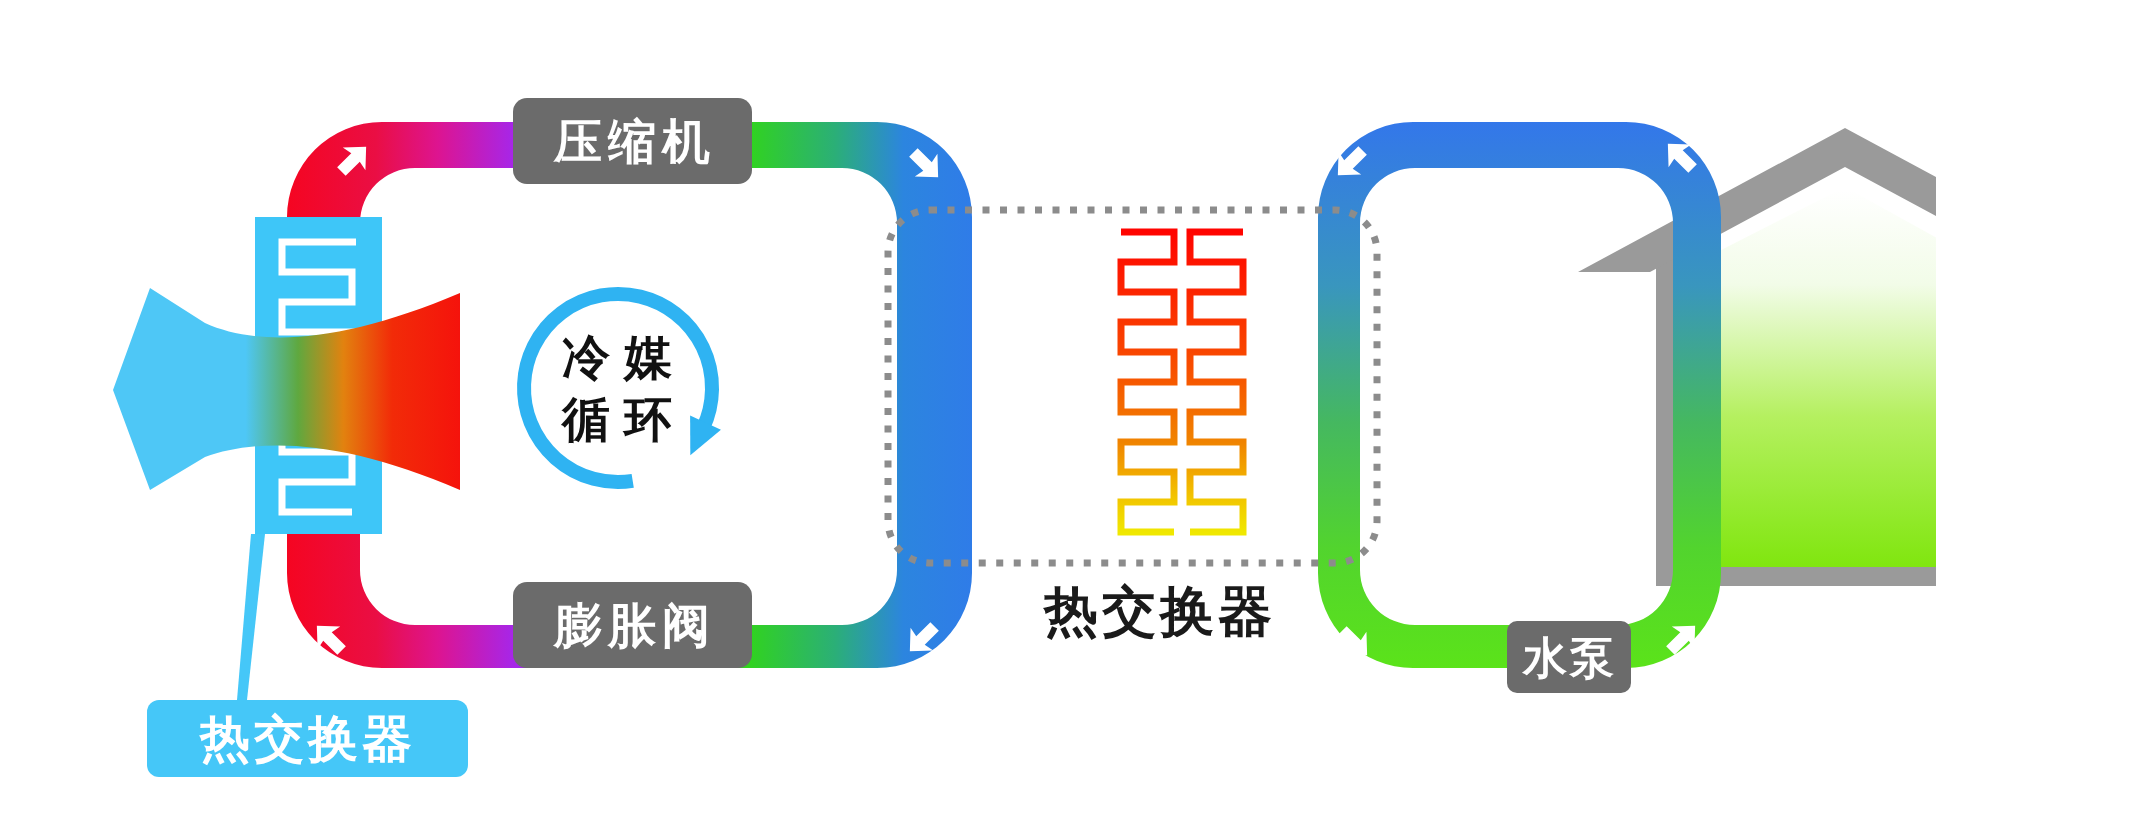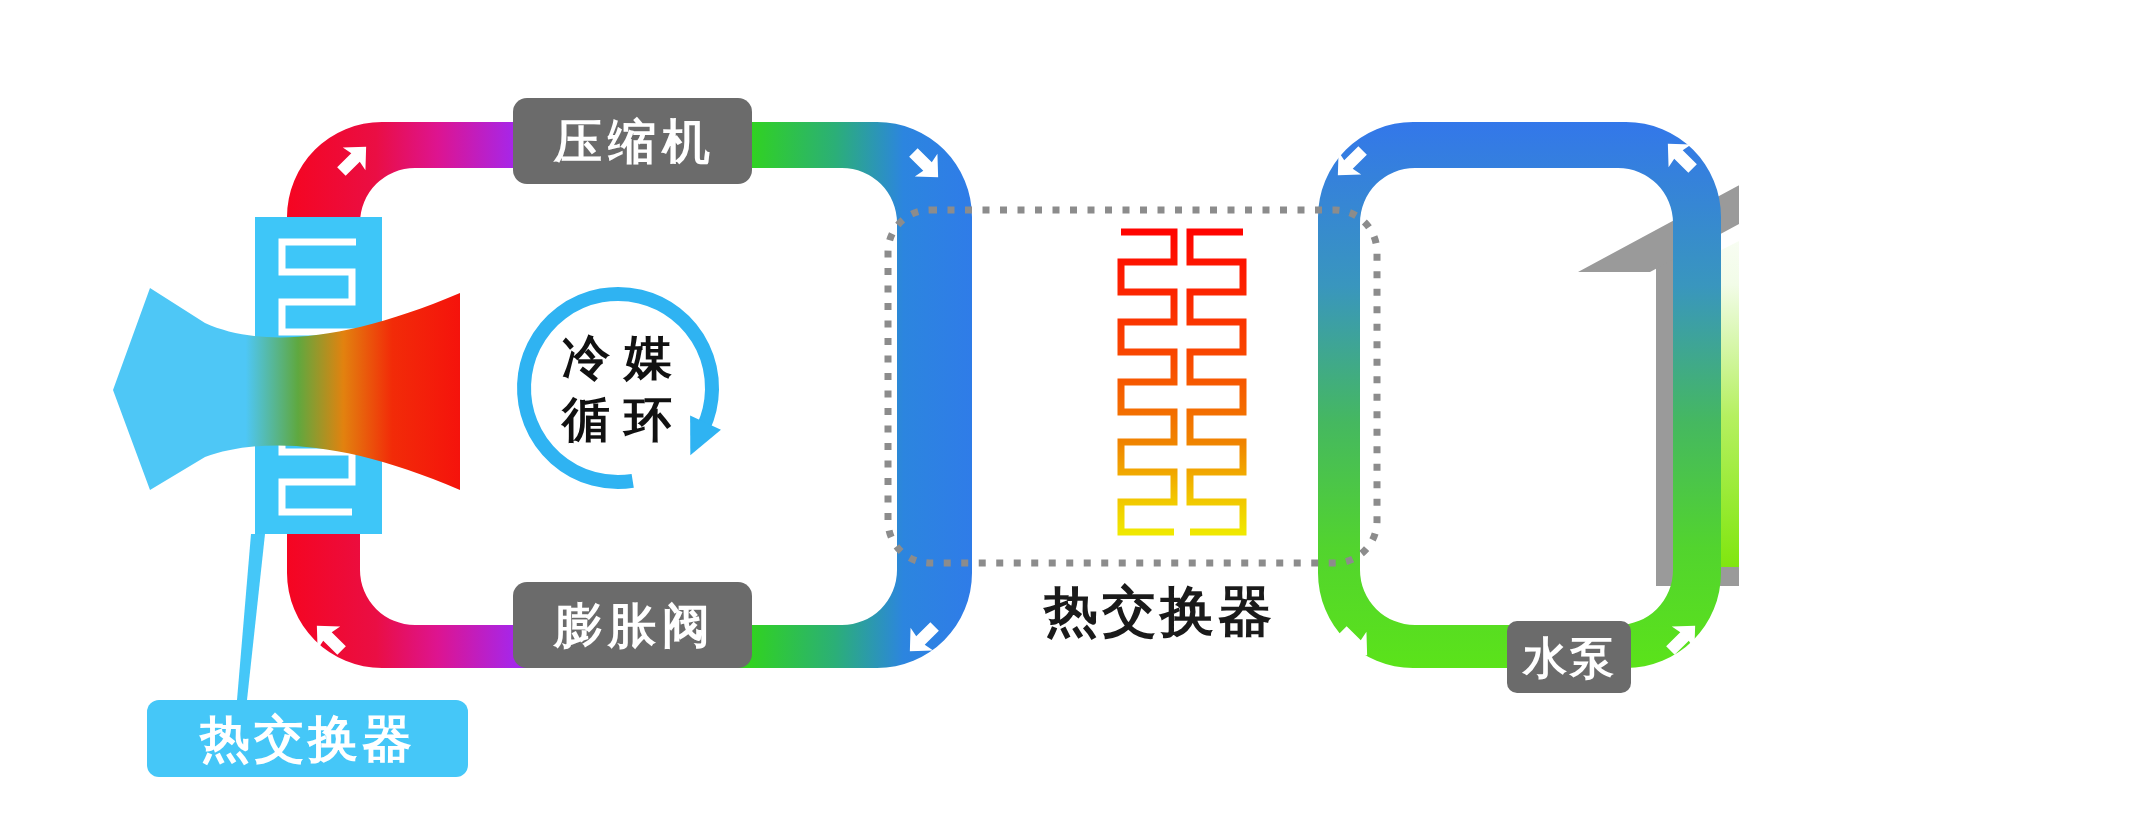--- a/index.html
+++ b/index.html
@@ -1,16 +1,16 @@
 <!DOCTYPE html>
 <html><head>
 <meta charset="utf-8">
 <style>
   html, body { margin: 0; padding: 0; background: #ffffff; }
-  .stage { width: 1739px; height: 840px; position: relative; background: #ffffff; overflow: hidden; }
+  .stage { width: 1936px; height: 840px; position: relative; background: #ffffff; overflow: hidden; }
   svg text {
     font-family: "Liberation Sans", "DejaVu Sans", sans-serif;
     font-weight: bold;
   }
   .label-text        { fill: #ffffff; font-size: 48px; letter-spacing: 6px; text-anchor: middle; }
   .pump-text         { fill: #ffffff; font-size: 44px; letter-spacing: 3px; text-anchor: middle; }
   .blue-label-text   { fill: #ffffff; font-size: 50px; letter-spacing: 4px; text-anchor: middle; }
   .black-label-text  { fill: #1a1a1a; font-size: 54px; letter-spacing: 4px; text-anchor: middle; }
   .cycle-text        { fill: #111111; font-size: 48px; letter-spacing: 14px; text-anchor: middle; }
 </style>

